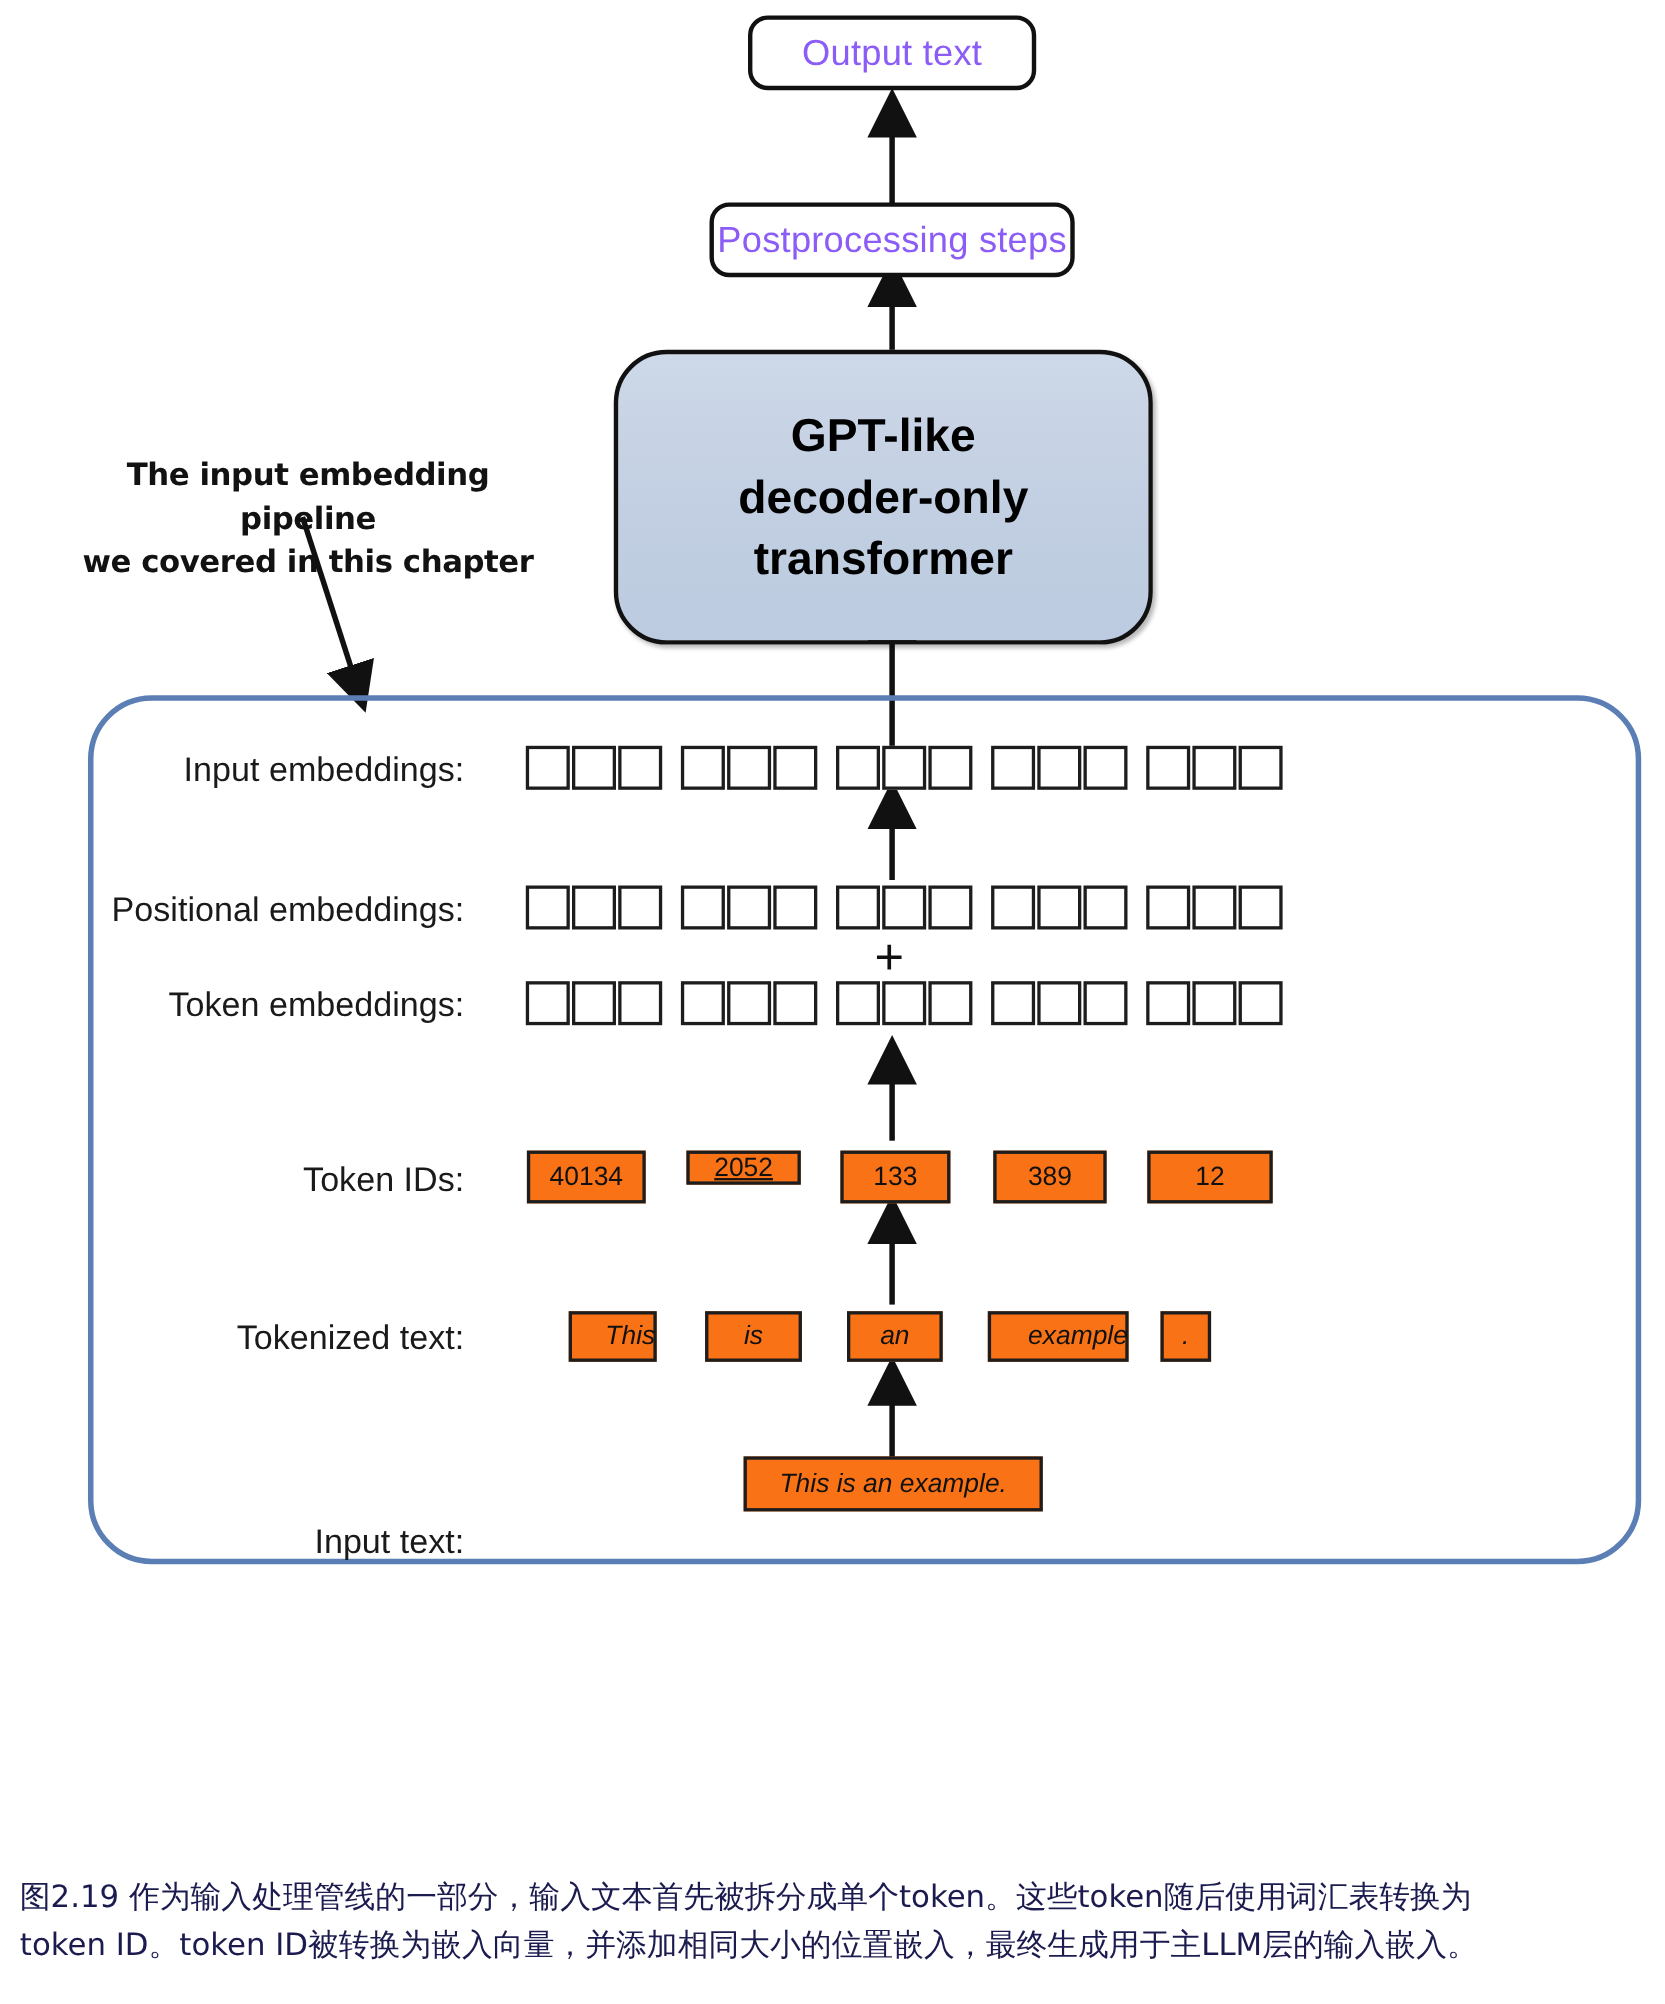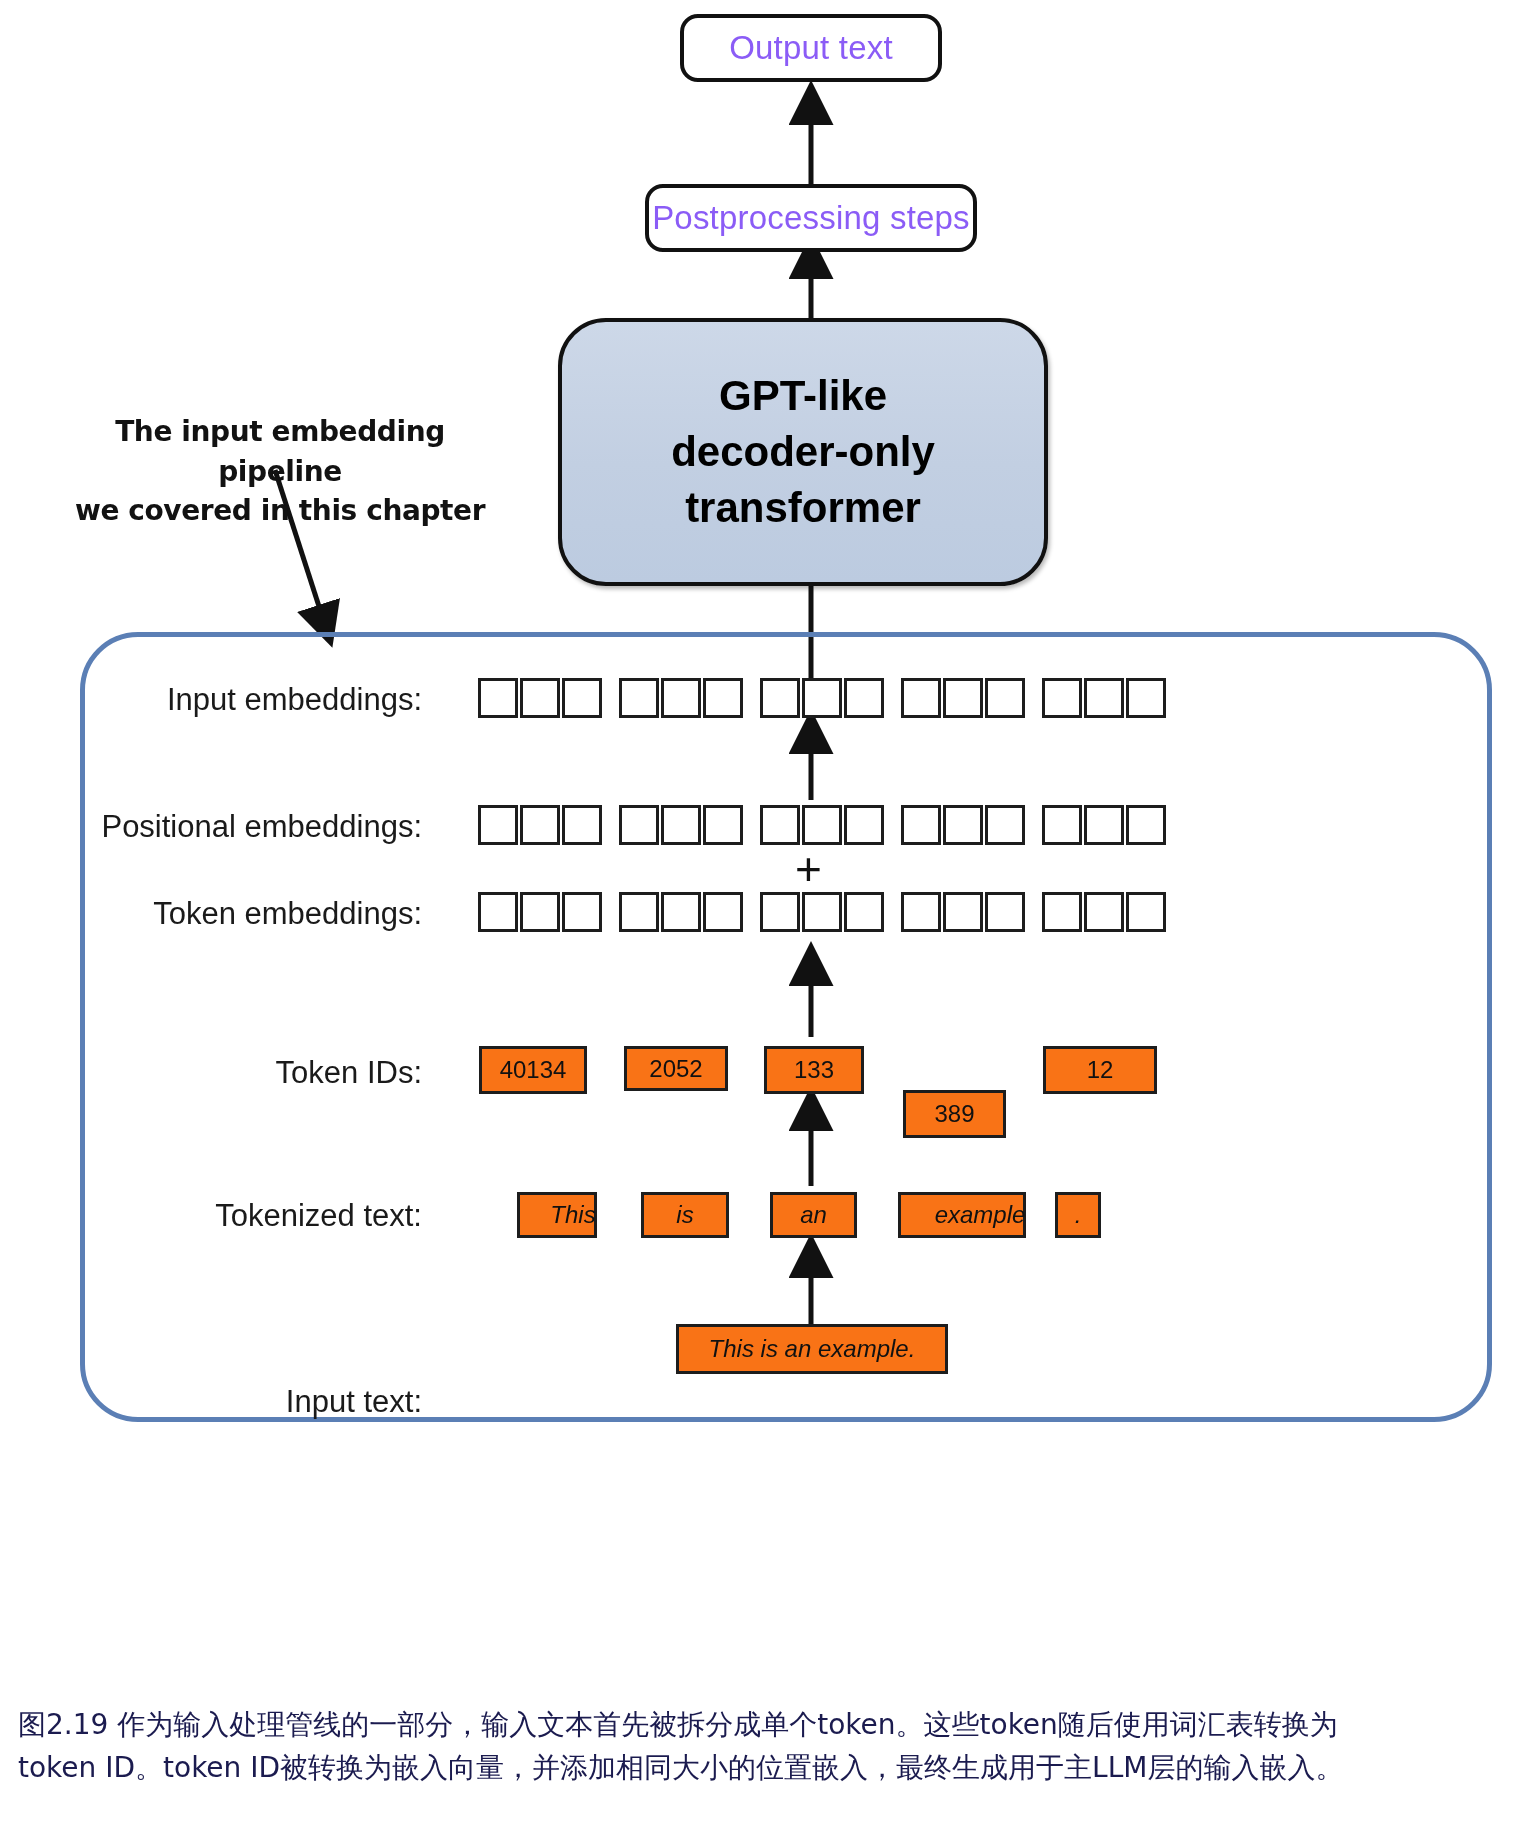--- a/index.html
+++ b/index.html
@@ -272,27 +272,27 @@
   <div class="emb-cell"></div>
   <div class="emb-cell"></div>
 </div>
 
 <div class="row-label" style="left:70px; top:1055px; width:352px;">
   <span>Token IDs:</span>
 </div>
 <div class="val-box" style="left:479px; top:1046px; width:108px; height:48px;">
   <span>40134</span>
 </div>
-<div class="val-box" style="left:624px; top:1046px; width:104px; height:45px;">
+<div class="val-box" style="left:624px; top:1046px; width:104px; height:31px;text-decoration:underline;">
   <span>2052</span>
 </div>
 <div class="val-box" style="left:764px; top:1046px; width:100px; height:48px;">
   <span>133</span>
 </div>
-<div class="val-box" style="left:903px; top:1046px; width:103px; height:48px;margin-top:44px;">
+<div class="val-box" style="left:903px; top:1046px; width:103px; height:48px;">
   <span>389</span>
 </div>
 <div class="val-box" style="left:1043px; top:1046px; width:114px; height:48px;">
   <span>12</span>
 </div>
 
 <div class="row-label" style="left:70px; top:1198px; width:352px;">
   <span>Tokenized text:</span>
 </div>
 <div class="val-box italic" style="left:517px; top:1192px; width:80px; height:46px;padding-left:32px;">

